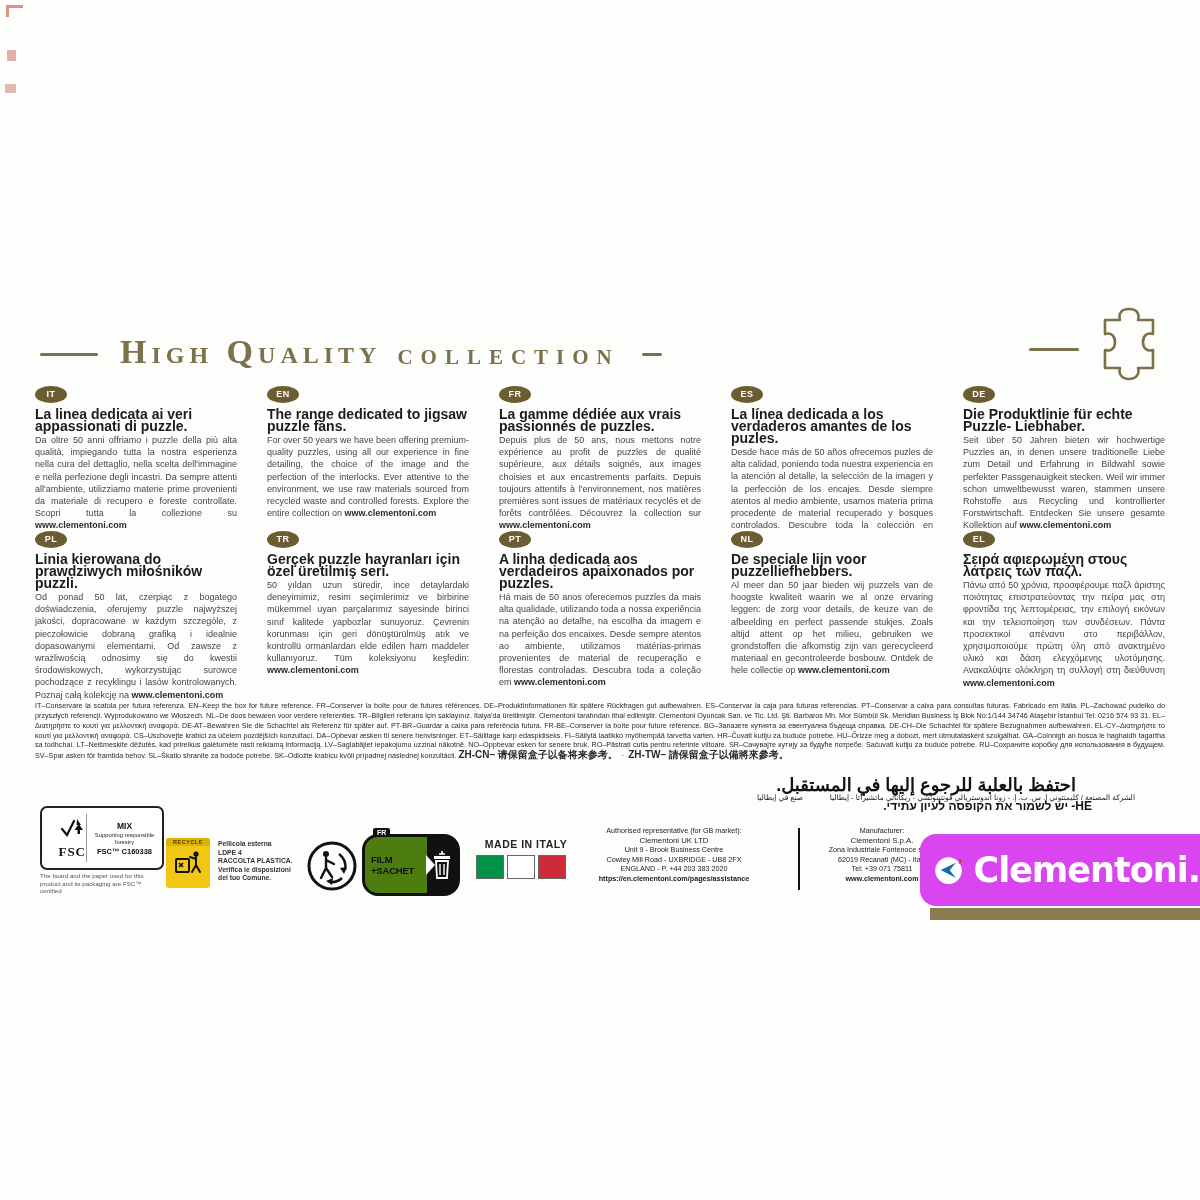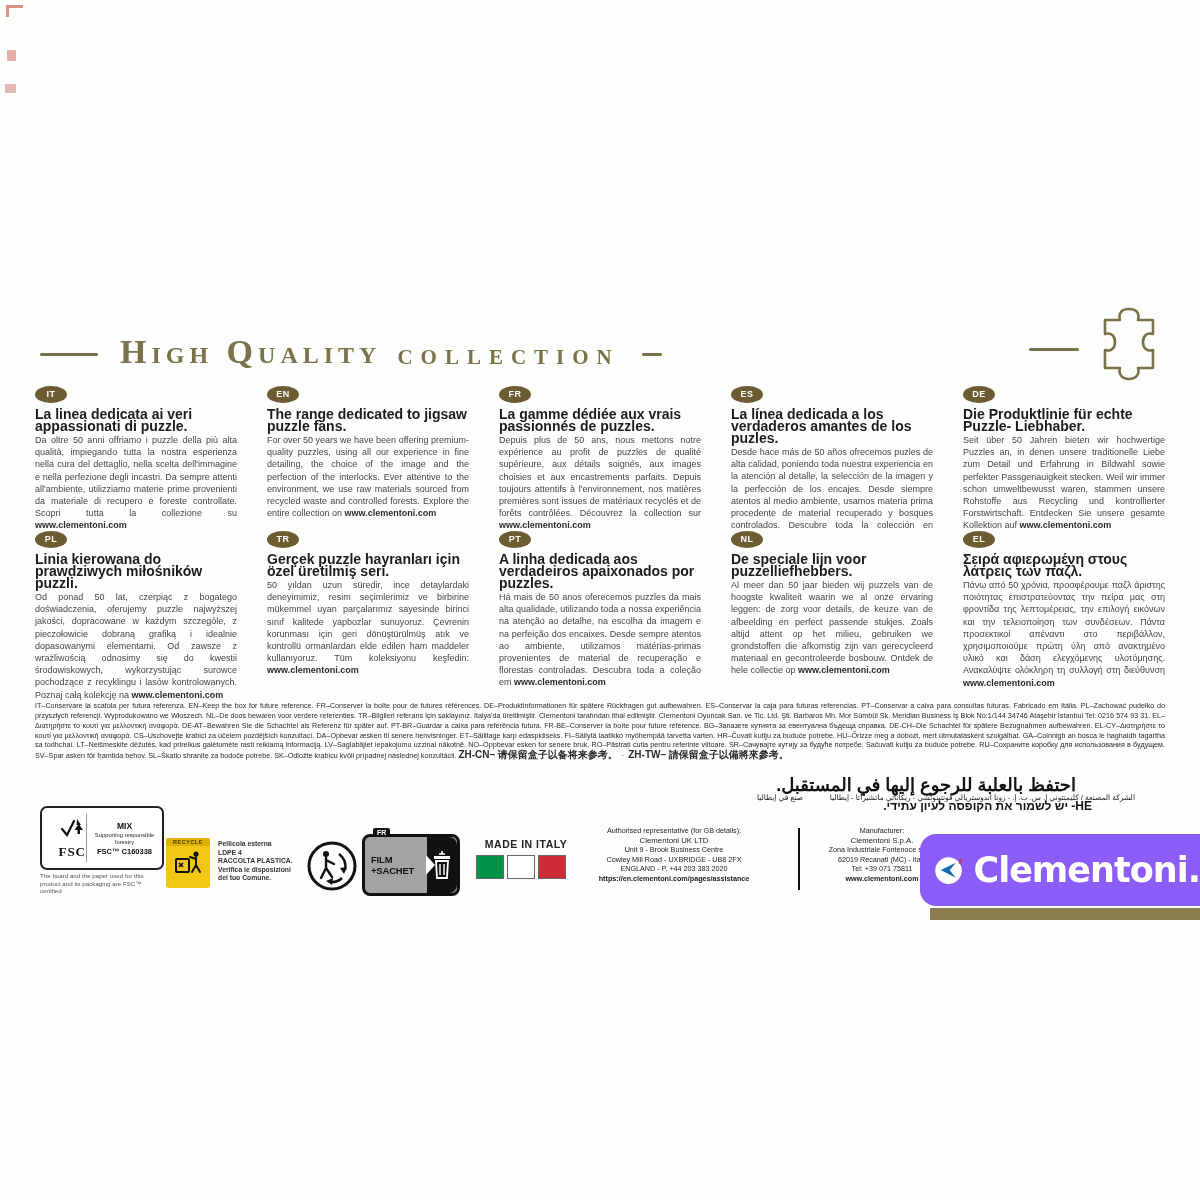--- a/index.html
+++ b/index.html
@@ -61,21 +61,21 @@
 
   .recycle-box{position:absolute;left:166px;top:838px;width:44px;height:50px;background:#f2c713;
                border-radius:3px;text-align:center;}
   .recycle-head{font-size:5.5px;font-weight:bold;color:#4a3b00;background:#e0b200;border-radius:3px 3px 0 0;
                 padding:1px 0;letter-spacing:.5px;}
   .recycle-text{position:absolute;left:218px;top:840px;width:110px;font-size:6.8px;font-weight:bold;
                 line-height:8.6px;color:#333;}
 
   .triman{position:absolute;left:306px;top:840px;}
   .film-badge{position:absolute;left:362px;top:834px;width:92px;height:56px;border:3px solid #111;
-              border-radius:8px;background:#a3a3a3;display:flex;overflow:visible;gap:8px;}
+              border-radius:16px;background:#4d7c0f;display:flex;overflow:visible;gap:8px;}
   .film-tab{position:absolute;top:-9px;left:8px;background:#111;color:#fff;font-size:7px;font-weight:bold;
             padding:1px 4px;border-radius:2px;}
   .film-left{width:48px;display:flex;flex-direction:column;justify-content:center;padding-left:6px;}
   .film-line{font-size:9.5px;font-weight:800;color:#111;line-height:11px;letter-spacing:-.2px;}
   .film-right{position:relative;flex:1;background:#111;border-radius:0 8px 8px 0;display:flex;
               align-items:center;justify-content:center;}
   .film-notch{position:absolute;left:-1px;top:50%;transform:translateY(-50%);width:0;height:0;
               border-top:10px solid transparent;border-bottom:10px solid transparent;border-left:9px solid #fff;}
 
   .mii{position:absolute;left:476px;top:838px;width:100px;text-align:center;}
@@ -83,21 +83,21 @@
   .flag{display:flex;gap:3px;}
   .flag div{width:26px;height:22px;border:1px solid #666;}
 
   .addr{position:absolute;top:826px;text-align:center;font-size:7.2px;line-height:9.6px;color:#222;}
   .addr-auth{left:586px;width:176px;}
   .addr-manu{left:812px;width:140px;}
   .addr .co{font-size:7.8px;font-weight:normal;}
   .addr .bold{font-weight:bold;}
   .addr-divider{position:absolute;left:798px;top:828px;width:2px;height:62px;background:#111;}
 
-  .logo-bar{position:absolute;left:920px;top:834px;width:280px;height:72px;background:#8b5cf6;
+  .logo-bar{position:absolute;left:920px;top:834px;width:280px;height:72px;background:#d946ef;
             border-radius:16px 0 0 16px;display:flex;align-items:center;padding-left:14px;box-sizing:border-box;}
   .logo-text{color:#fff;font-family:"DejaVu Sans",sans-serif;font-weight:bold;font-size:35px;
              letter-spacing:-1px;margin-left:8px;}
   .logo-strip{position:absolute;left:930px;top:908px;width:270px;height:12px;background:#8a7c50;}
 </style>
 </head>
 <body>
 
 <div id="page">
 
@@ -246,21 +246,21 @@
   <div class="mii">
     <div class="mii-title">MADE IN ITALY</div>
     <div class="flag">
       <div style="background:#009246"></div>
       <div style="background:#ffffff"></div>
       <div style="background:#ce2b37"></div>
     </div>
   </div>
 
   <div class="addr addr-auth">
-    <div>Authorised representative (for GB details):</div>
+    <div>Authorised representative (for GB market):</div>
     <div class="co">Clementoni UK LTD</div>
     <div>Unit 9 - Brook Business Centre</div>
     <div>Cowley Mill Road - UXBRIDGE - UB8 2FX</div>
     <div>ENGLAND - P. +44 203 383 2020</div>
     <div class="bold">https://en.clementoni.com/pages/assistance</div>
   </div>
   <div class="addr-divider"></div>
   <div class="addr addr-manu">
     <div>Manufacturer:</div>
     <div class="co">Clementoni S.p.A.</div>

